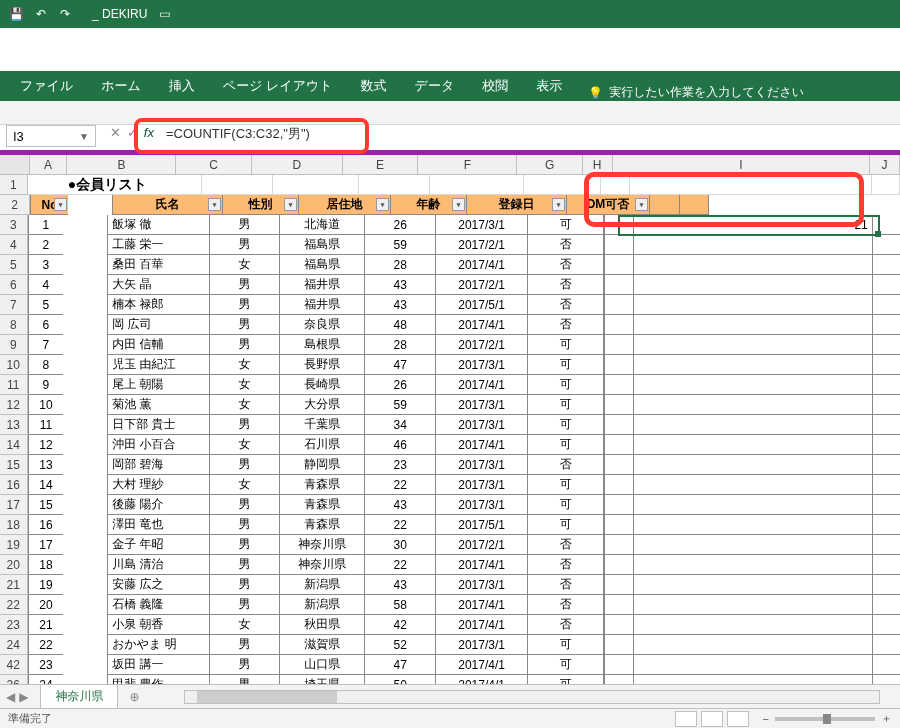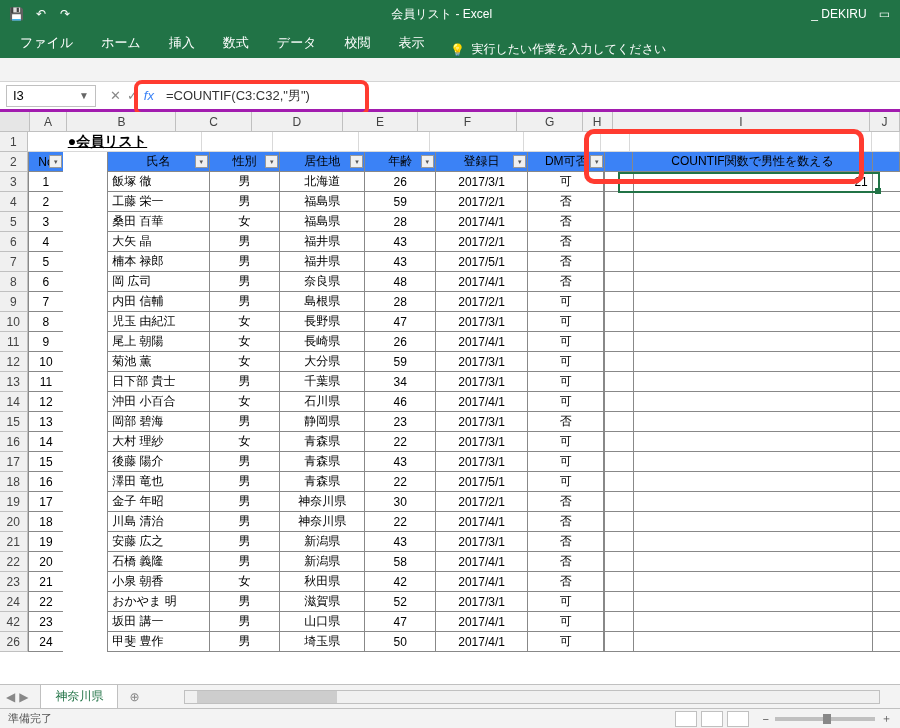--- a/index.html
+++ b/index.html
@@ -4,30 +4,30 @@
 <style>
 * { margin: 0; padding: 0; box-sizing: border-box; font-family: "Yu Gothic UI", "Meiryo", sans-serif; }
 body { background: #fff; width: 900px; height: 728px; overflow: hidden; position: relative; }
 
 .titlebar { background: #217346; height: 28px; display: flex; align-items: center; color: #fff; font-size: 12px; }
 .titlebar .qat { display: flex; gap: 2px; padding: 0 6px; }
 .titlebar .qat .qbtn { width: 22px; height: 22px; display: flex; align-items: center; justify-content: center; cursor: pointer; }
 .titlebar .title-center { flex: 1; text-align: center; }
 .titlebar .title-right { padding: 0 10px; display: flex; gap: 12px; align-items: center; }
 
-.ribbon-tabs { background: #217346; height: 30px; display: flex; align-items: flex-end; color: #fff; font-size: 13px; padding: 0 8px; gap: 4px; }
+.ribbon-tabs { background: #217346; height: 30px; display: flex; align-items: flex-end; color: #fff; font-size: 13px; padding: 0 8px; gap: 4px; margin-top: 43px; }
 .ribbon-tabs .rtab { padding: 6px 12px; cursor: pointer; }
 .ribbon-tabs .tell-me { display: flex; align-items: center; gap: 6px; font-size: 12px; margin-left: 10px; }
 .ribbon-space { height: 24px; background: #f3f3f3; border-bottom: 1px solid #d4d4d4; }
 
-.formula-bar { height: 30px; display: flex; align-items: center; border-bottom: 3px solid #a21caf; background: #fff; font-size: 13px; }
+.formula-bar { height: 30px; display: flex; align-items: flex-start; border-bottom: 5px solid #a21caf; background: #fff; font-size: 13px; }
 .name-box { width: 90px; height: 22px; border: 1px solid #c0c0c0; margin: 0 6px; padding: 0 6px; display: flex; align-items: center; justify-content: space-between; }
 .name-box .dd { color: #666; font-size: 10px; }
 .fx-controls { display: flex; align-items: center; gap: 6px; padding: 0 8px; color: #888; }
-.fx-controls .fx { font-style: italic; color: #3b82f6; }
+.fx-controls .fx { font-style: italic; color: #14532d; }
 .formula-input-wrap { flex: 1; position: relative; display: flex; align-items: center; }
 .formula-hl { position: absolute; border: 4px solid #ff3b30; border-radius: 8px; left: -28px; width: 235px; height: 36px; top: -7px; pointer-events: none; }
 .formula-input { padding-left: 4px; color: #333; }
 
 .grid-wrap { position: relative; height: 600px; overflow: hidden; }
 .col-headers { display: flex; height: 20px; background: #f0f0f0; border-bottom: 1px solid #c0c0c0; font-size: 12px; color: #444; }
 .corner { width: 30px; border-right: 1px solid #c0c0c0; background: #e6e6e6; }
 .ch { border-right: 1px solid #c0c0c0; display: flex; align-items: center; justify-content: center; }
 .ch.A { width: 38px; } .ch.B { width: 110px; } .ch.C { width: 76px; } .ch.D { width: 92px; }
 .ch.E { width: 76px; } .ch.F { width: 100px; } .ch.G { width: 66px; } .ch.H { width: 30px; }
@@ -35,23 +35,23 @@
 
 .rows { position: relative; }
 .row { display: flex; height: 20px; font-size: 12px; }
 .rh { width: 30px; background: #f0f0f0; border-right: 1px solid #c0c0c0; border-bottom: 1px solid #c0c0c0; display: flex; align-items: center; justify-content: center; color: #444; }
 .cell { border-right: 1px solid #d9d9d9; border-bottom: 1px solid #d9d9d9; display: flex; align-items: center; padding: 0 4px; overflow: hidden; white-space: nowrap; }
 .cA { width: 38px; justify-content: center; } .cB { width: 110px; margin-left: 44px; } .cC { width: 76px; justify-content: center; }
 .cD { width: 92px; justify-content: center; } .cE { width: 76px; justify-content: center; } .cF { width: 100px; justify-content: center; }
 .cG { width: 83px; justify-content: center; } .cH { width: 30px; } .cI { width: 260px; } .cJ { width: 30px; }
 
 .title-row .cell { border-right: 1px solid #d9d9d9; }
-.title-text { font-weight: bold; font-size: 14px; text-decoration: underline; }
-
-.hdr .cell { background: #3b82f6; font-weight: normal; border: 1px solid #888; border-right: none; border-top: none; justify-content: center; position: relative; }
+.title-text { font-weight: bold; font-size: 14px; }
+
+.hdr .cell { background: #fdba74; font-weight: bold; border: 1px solid #888; border-right: none; border-top: none; justify-content: center; position: relative; }
 .hdr .cell:last-of-type { border-right: 1px solid #888; }
 .filter-btn { position: absolute; right: 1px; width: 13px; height: 13px; border: 1px solid #999; background: #f0f0f0; display: flex; align-items: center; justify-content: center; font-size: 7px; color: #555; }
 
 .tb .cell { border: 1px solid #888; border-top: none; border-right: none; }
 .tb .cA, .tb .cB, .tb .cC, .tb .cD, .tb .cE, .tb .cF { border-right: none; }
 .tb .cG { border-right: 1px solid #888; }
 .tb .cA { border-left: 1px solid #888; }
 
 .side-header { background: #e2efda; border: 2px solid #888; font-weight: bold; }
 .side-value { border: 1px solid #888; text-align: right; justify-content: flex-end; }
@@ -78,31 +78,31 @@
 </style>
 </head>
 <body>
 
 <div class="titlebar">
   <div class="qat">
     <div class="qbtn">💾</div>
     <div class="qbtn">↶</div>
     <div class="qbtn">↷</div>
   </div>
-  <div class="title-center">会員リスト - Excel</div>
   <div class="title-right">
     <span>_ DEKIRU</span>
     <span>▭</span>
   </div>
 </div>
 
 <div class="ribbon-tabs">
   <div class="rtab">ファイル</div>
   <div class="rtab">ホーム</div>
   <div class="rtab">挿入</div>
+  <div class="rtab">ページ レイアウト</div>
   <div class="rtab">数式</div>
   <div class="rtab">データ</div>
   <div class="rtab">校閲</div>
   <div class="rtab">表示</div>
   <div class="tell-me">
     <span>💡</span>
     <span>実行したい作業を入力してください</span>
   </div>
 </div>
 <div class="ribbon-space"></div>
@@ -157,21 +157,20 @@
       <div class="row hdr">
         <div class="rh">2</div>
         <div class="cell cA">No<div class="filter-btn">▾</div></div>
         <div class="cell cB">氏名<div class="filter-btn">▾</div></div>
         <div class="cell cC">性別<div class="filter-btn">▾</div></div>
         <div class="cell cD">居住地<div class="filter-btn">▾</div></div>
         <div class="cell cE">年齢<div class="filter-btn">▾</div></div>
         <div class="cell cF">登録日<div class="filter-btn">▾</div></div>
         <div class="cell cG">DM可否<div class="filter-btn">▾</div></div>
         <div class="cell cH"></div>
-        <div class="cell cI side-header">COUNTIF関数で男性を数える</div>
         <div class="cell cJ"></div>
       </div>
       <div class="row tb">
         <div class="rh">3</div>
         <div class="cell cA">1</div>
         <div class="cell cB">飯塚 徹</div>
         <div class="cell cC">男</div>
         <div class="cell cD">北海道</div>
         <div class="cell cE">26</div>
         <div class="cell cF">2017/3/1</div>

